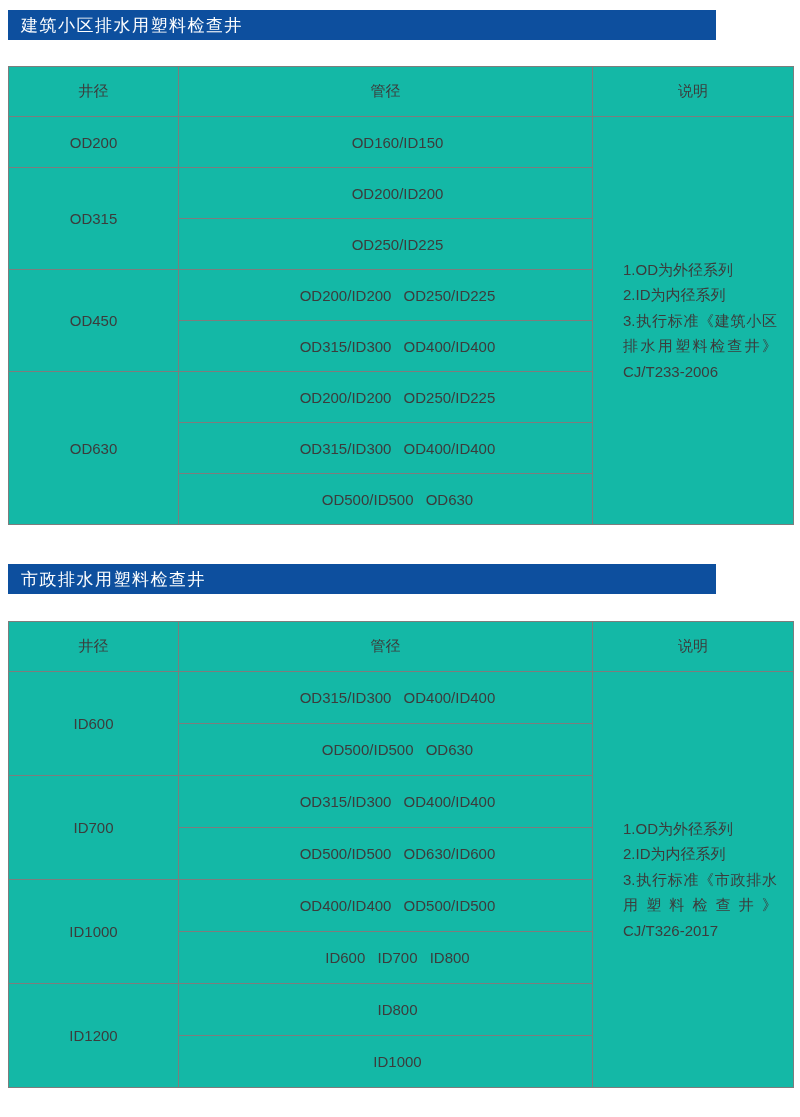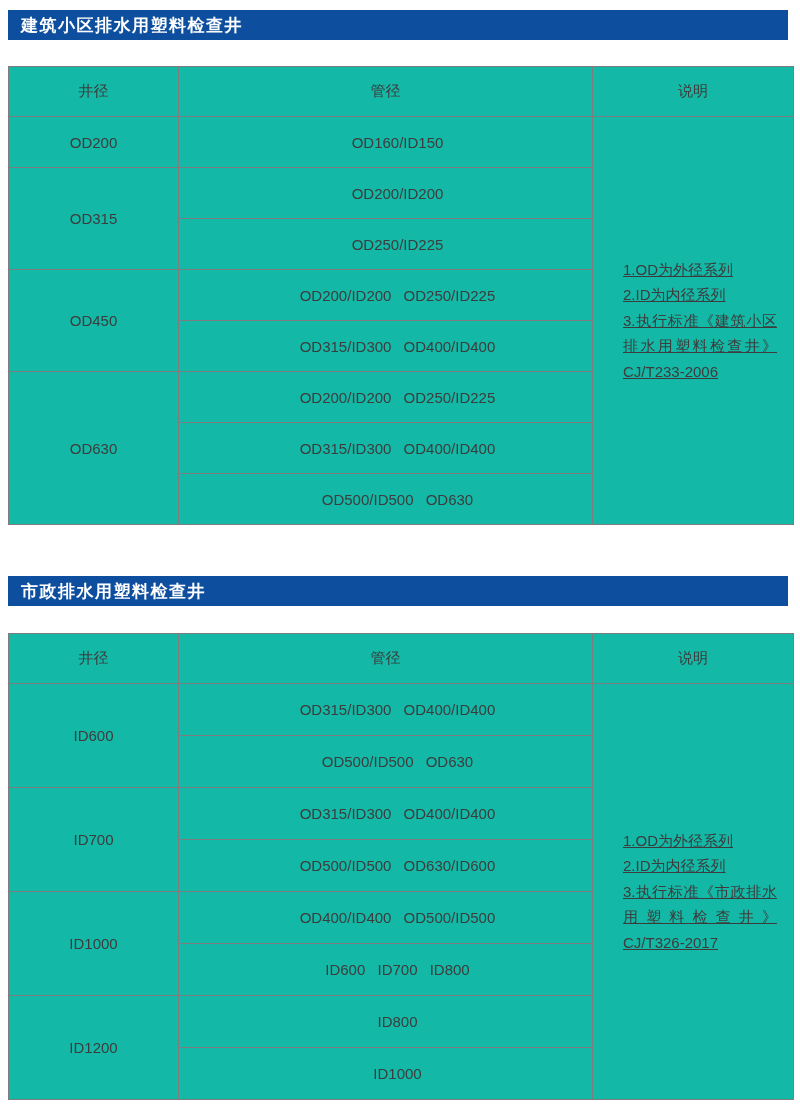--- a/index.html
+++ b/index.html
@@ -6,29 +6,29 @@
   html, body { background: #ffffff; }
   body {
     width: 800px; height: 1117px;
     font-family: "Liberation Sans", "DejaVu Sans", sans-serif;
     color: #3c3c3c;
     overflow: hidden;
   }
   .page { padding: 10px 7px 0 8px; }
 
   .banner {
-    width: 780px; height: 30px;
+    width: 708px; height: 30px;
     background: #0d4f9e;
     color: #ffffff;
     display: flex; align-items: center;
     padding-left: 13px;
-    font-size: 17px; font-weight: bold;
+    font-size: 17px; font-weight: normal;
     letter-spacing: 1.5px;
   }
-  .banner.second { margin-top: 51px; }
+  .banner.second { margin-top: 39px; }
 
   table.spec {
     border-collapse: collapse;
     table-layout: fixed;
     width: 785px;
     margin-top: 26px;
   }
   .banner.second + table.spec { margin-top: 27px; }
 
   table.spec col.c-well  { width: 170px; }
@@ -50,21 +50,21 @@
 
   td.hl { background: #c5d3dc; }
   td.pipe-cell { word-spacing: 8px; padding-left: 24px; }
 
   td.notes-cell {
     text-align: left;
     padding: 0 16px 0 30px;
     line-height: 1.7;
     background: #ffffff;
   }
-  .note-line { text-align: justify; text-decoration: underline; }
+  .note-line { text-align: justify; }
 </style>
 </head>
 <body>
 
 <div class="page">
 
   <div class="banner">
     <span>建筑小区排水用塑料检查井</span>
   </div>
 

